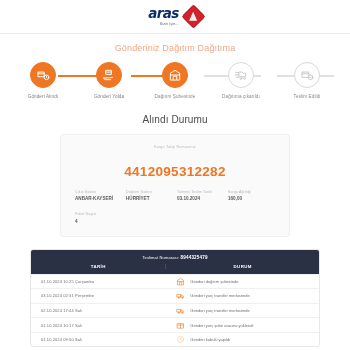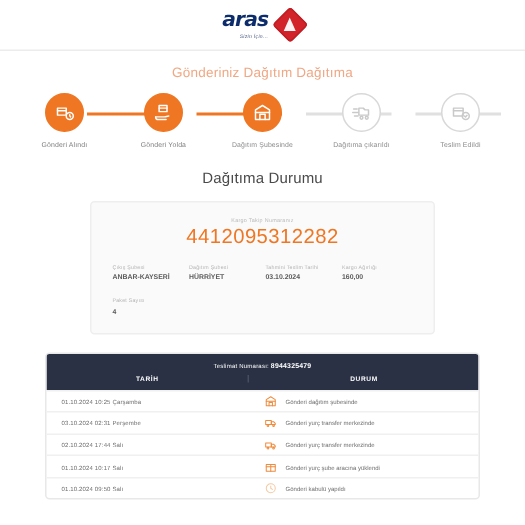--- a/index.html
+++ b/index.html
@@ -90,22 +90,22 @@
   .card {
     margin: 9px 60px 0;
     background: #fafafa;
     border: 1px solid #eeeeee;
     border-radius: 3px;
     padding: 10px 14px 12px;
   }
   .track-wrap { text-align:center; }
   .track-label { font-size: 3.6px; color: #b9b9b9; letter-spacing:.2px; }
   .track-number {
-    font-size: 13.5px; color: #ef7622; font-weight: normal;
-    letter-spacing: .3px; margin-top: 1px;
+    font-size: 13.5px; color: #ef7622; font-weight: bold;
+    letter-spacing: .3px; margin-top: 15px;
   }
   .fields {
     display: flex; margin-top: 11px; gap: 4px;
   }
   .field { flex: 1; min-width: 0; }
   .f-label { font-size: 3.5px; color: #b5b5b5; letter-spacing:.15px; white-space:nowrap; }
   .f-value { font-size: 4.6px; color: #5b5b5b; font-weight: bold; margin-top: 2.5px; white-space:nowrap; }
 
   
   .table {
@@ -225,21 +225,21 @@
           <path d="M4 7h11v9H4z"></path>
             <path d="M4 10h11"></path>
             <circle cx="18" cy="16" r="4"></circle>
             <path d="M16.5 16l1.2 1.2 1.8-2"></path>
         </svg>
       </span>
       <span class="step-label">Teslim Edildi</span>
     </div>
   </div>
 
-  <div class="card-title">Dağıtıma Durumu</div>
+  <div class="card-title">Alındı Durumu</div>
 
   <div class="card">
     <div class="track-wrap">
       <div class="track-label">Kargo Takip Numaranız</div>
       <div class="track-number">4412095312282</div>
     </div>
 
     <div class="fields">
       <div class="field">
         <div class="f-label">Çıkış Şubesi</div>

